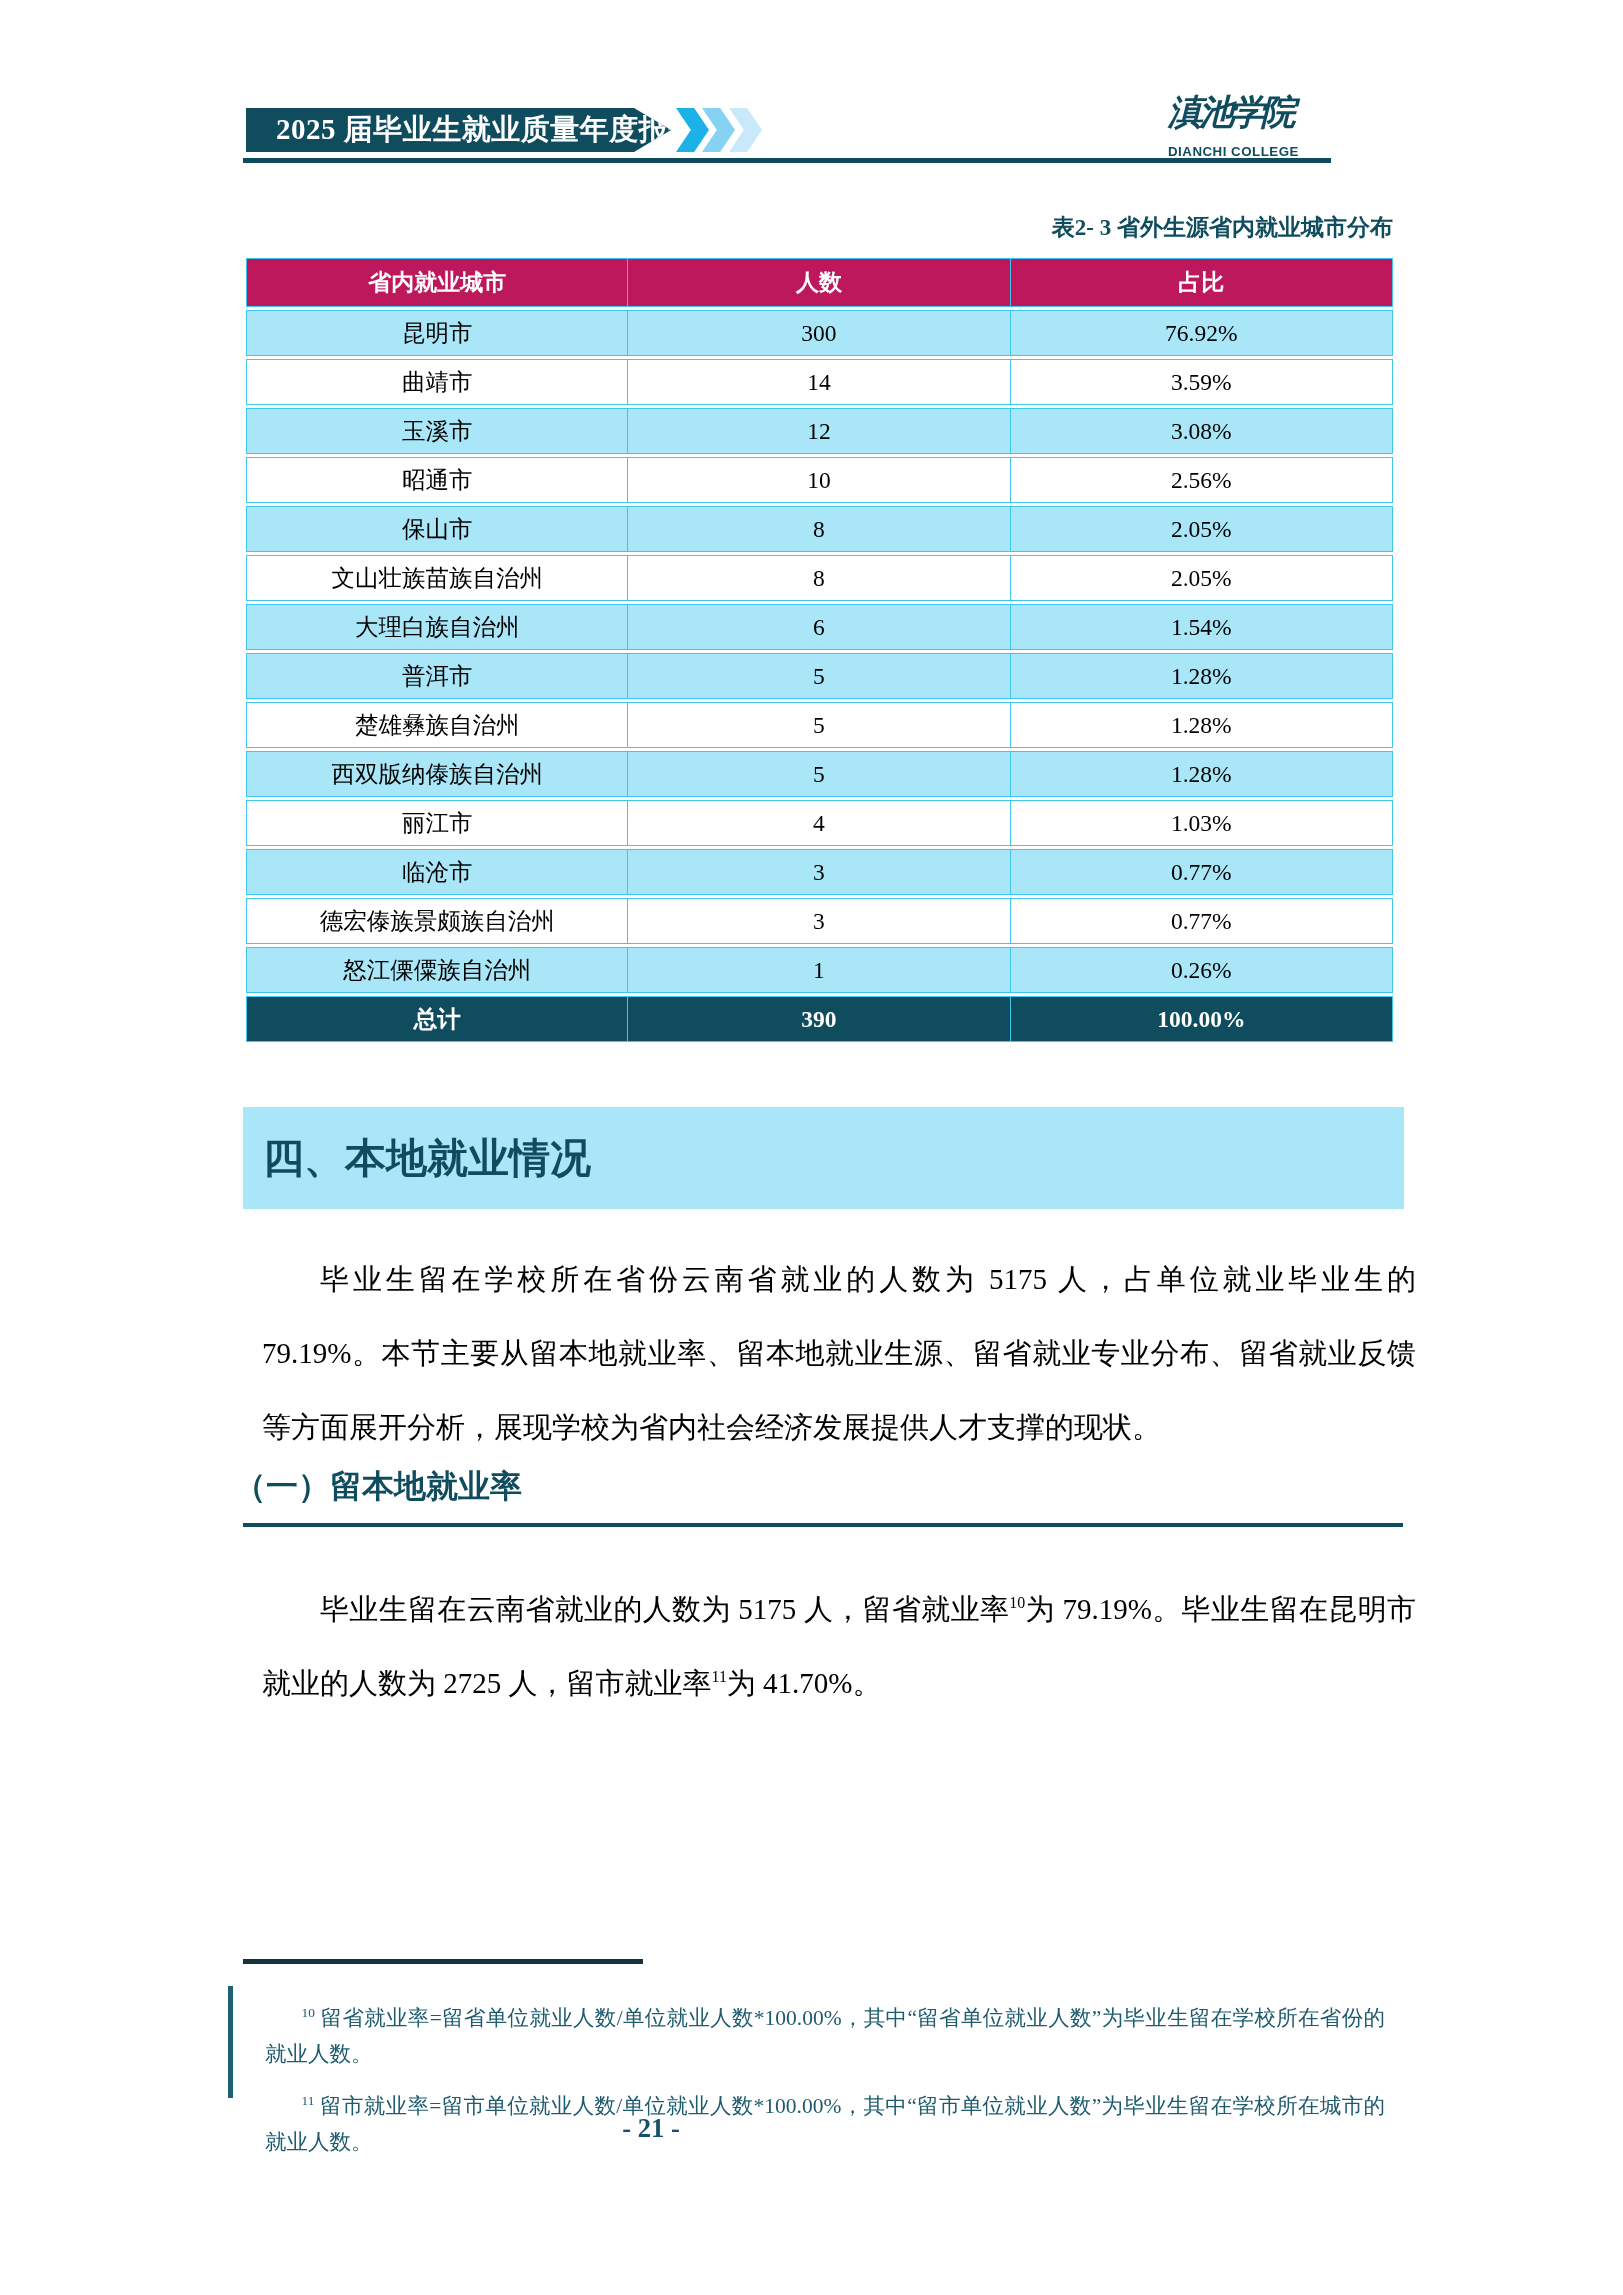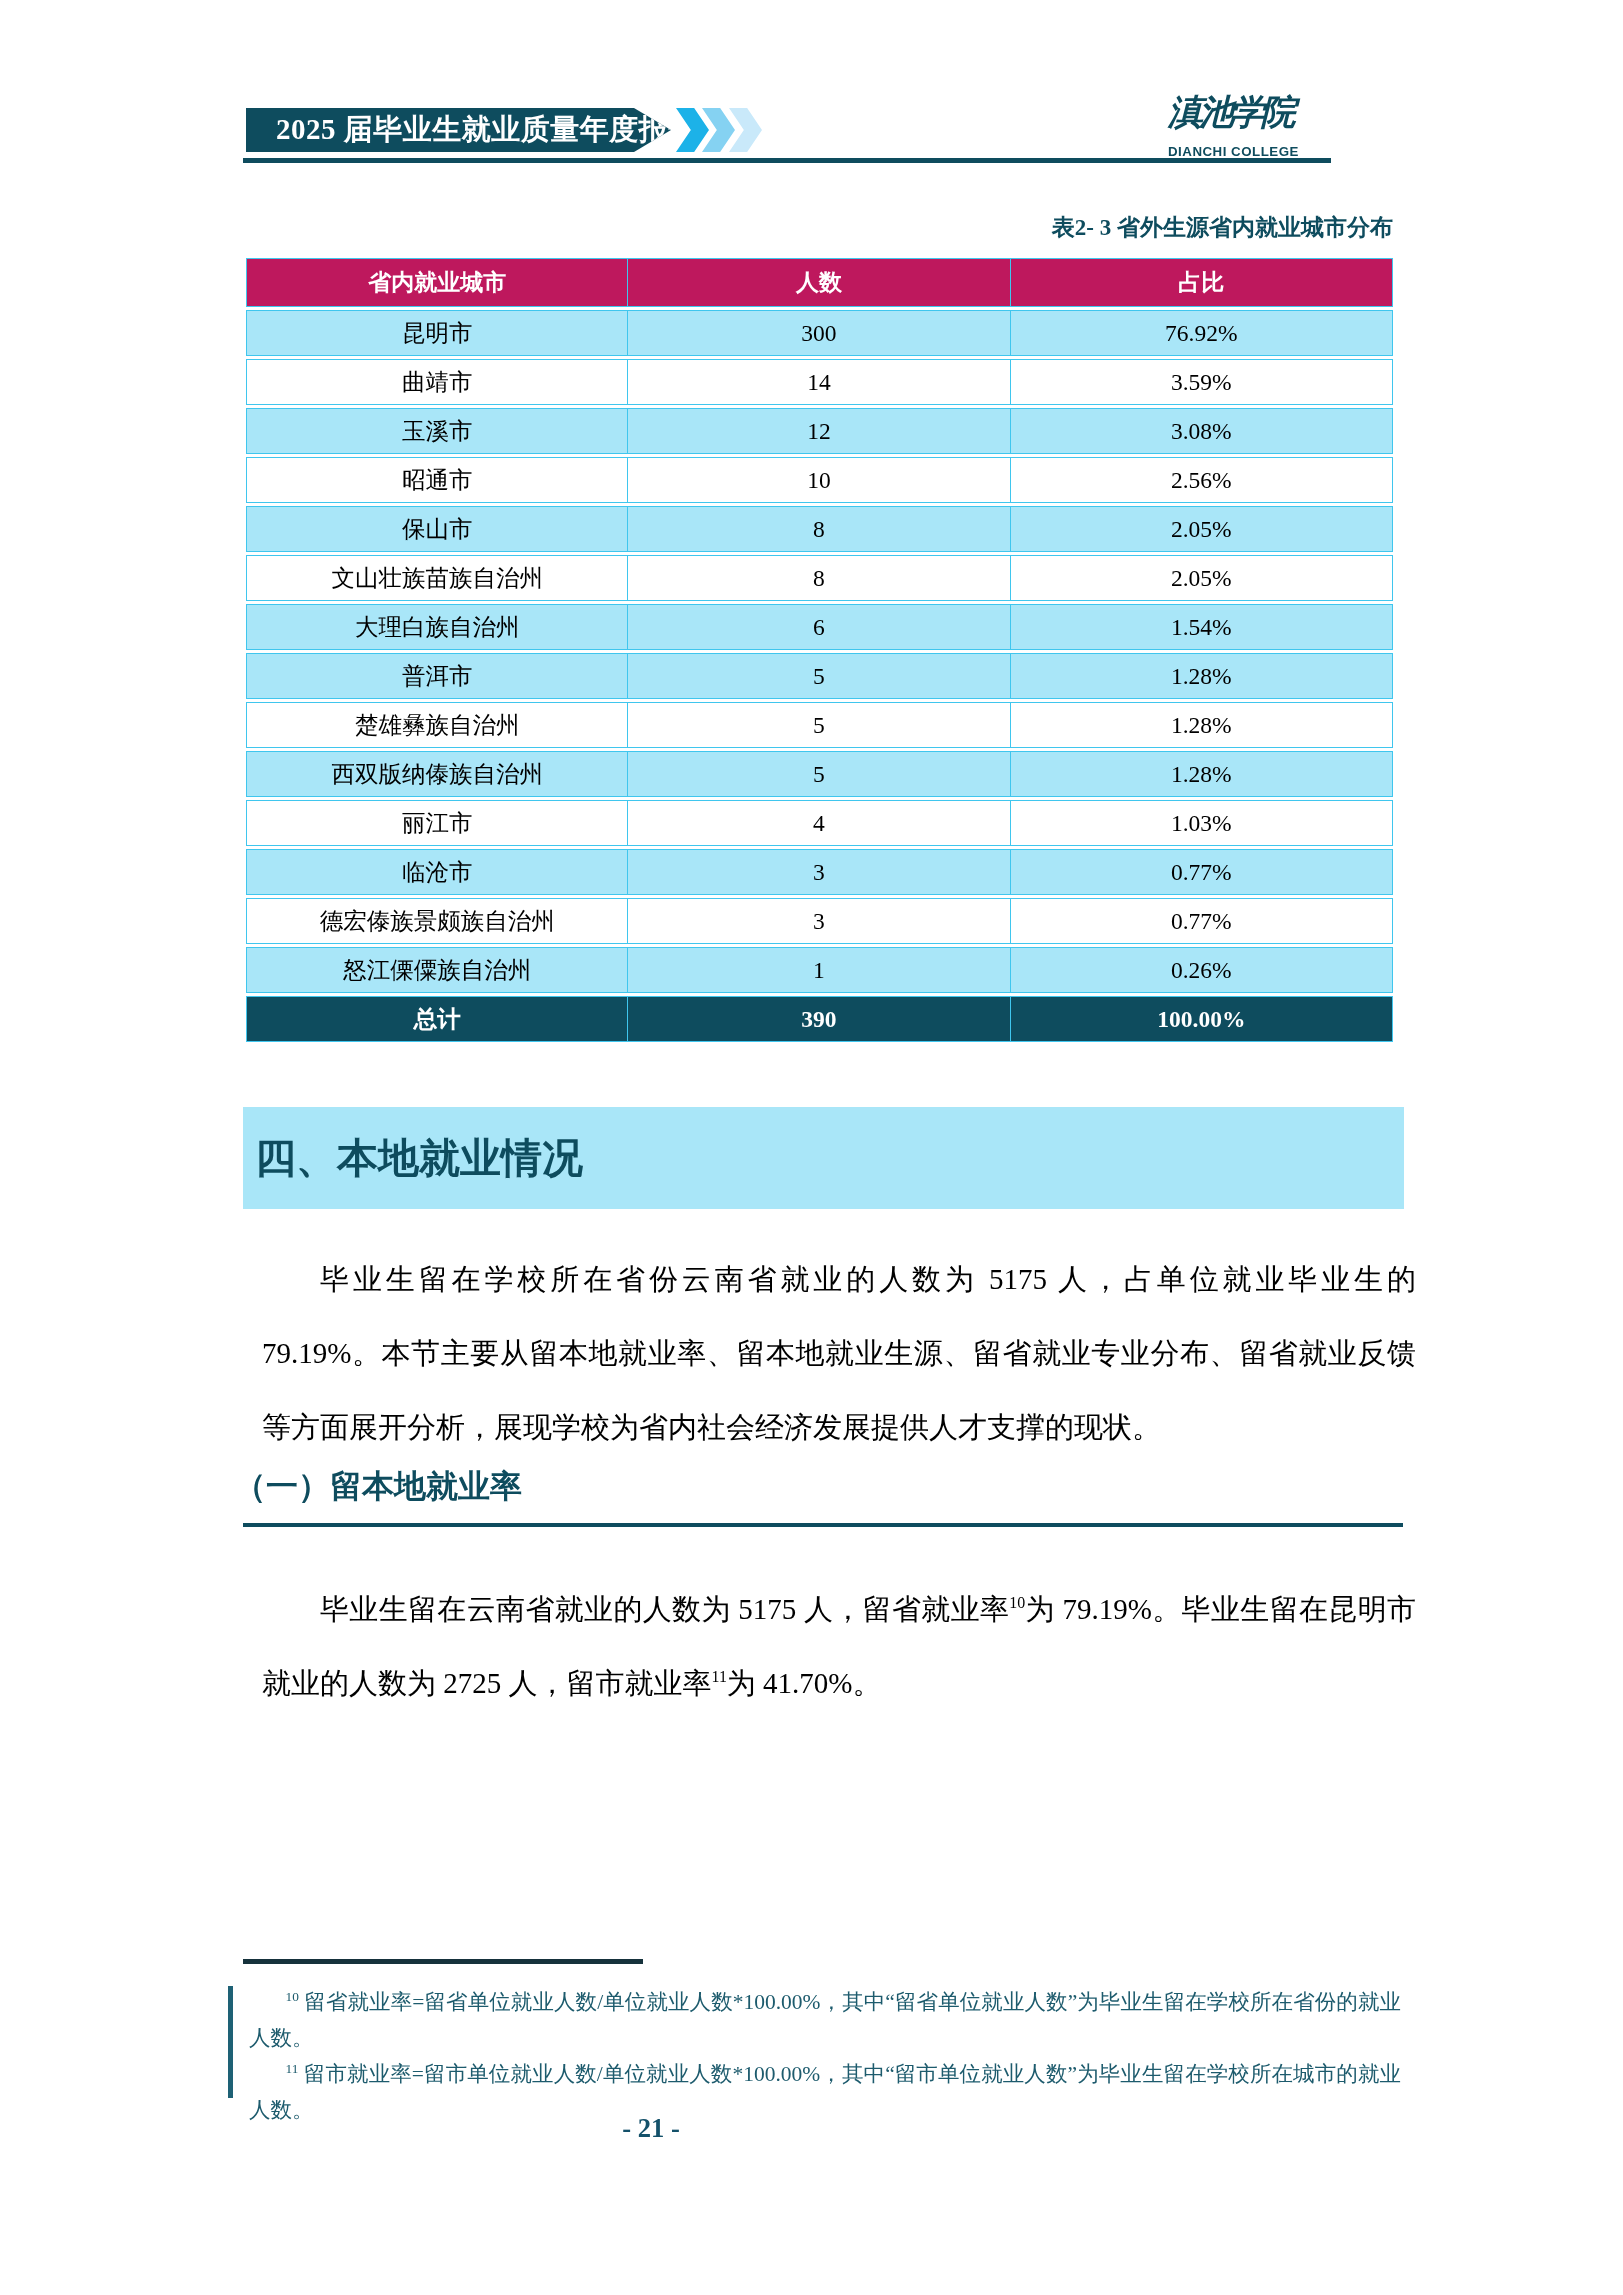--- a/index.html
+++ b/index.html
@@ -55,40 +55,40 @@
   table.city th:last-child,table.city td:last-child{border-right:1.5px solid #3fc6ee;}
   table.city th:not(:last-child),table.city td:not(:last-child){border-right:1.5px solid #3fc6ee;}
   table.city tr.alt td{background:#a9e6f8;}
   table.city tr.total td{background:#0e4c5e;color:#ffffff;font-weight:bold;}
 
   
   .section-banner{
     position:absolute;left:243px;top:1107px;width:1161px;height:102px;
     background:#a9e6f8;display:flex;align-items:center;
   }
-  .section-banner span{font-size:41px;font-weight:bold;color:#0e4c5e;padding-left:12px;}
+  .section-banner span{font-size:41px;font-weight:bold;color:#0e4c5e;padding-left:20px;}
   .para{
     position:absolute;left:246px;width:1154px;font-size:29px;line-height:74px;
     text-align:justify;text-indent:2em;margin:16px;
   }
   .para1{top:1226px;}
   .para2{top:1556px;}
   .para sup{font-size:0.55em;vertical-align:super;line-height:0;}
   .subsection-title{
     position:absolute;left:234px;top:1465px;font-size:32px;font-weight:bold;color:#0e4c5e;
     white-space:nowrap;
   }
   .divider{position:absolute;left:243px;top:1523px;width:1160px;height:4.1px;background:#0e4c5e;}
 
   
   .fn-sep{position:absolute;left:243px;top:1959px;width:400px;height:4.6px;background:#16323c;}
   .fn-bar{position:absolute;left:228px;top:1986px;width:4.6px;height:112px;background:#1e6175;}
   .footnotes{position:absolute;left:249px;top:1984px;width:1152px;}
   .footnotes p{
-    margin:0;font-size:21.5px;line-height:36px;color:#1d5b6d;text-align:justify;
+    margin:16px;font-size:21.5px;line-height:36px;color:#1d5b6d;text-align:justify;
     text-indent:1.7em;
   }
   .footnotes sup{font-size:0.62em;vertical-align:super;line-height:0;}
 
   .pagenum{
     position:absolute;left:0;top:2113px;width:1302px;text-align:center;
     font-size:26.6px;font-weight:bold;color:#14516a;
   }
 </style>
 </head>

